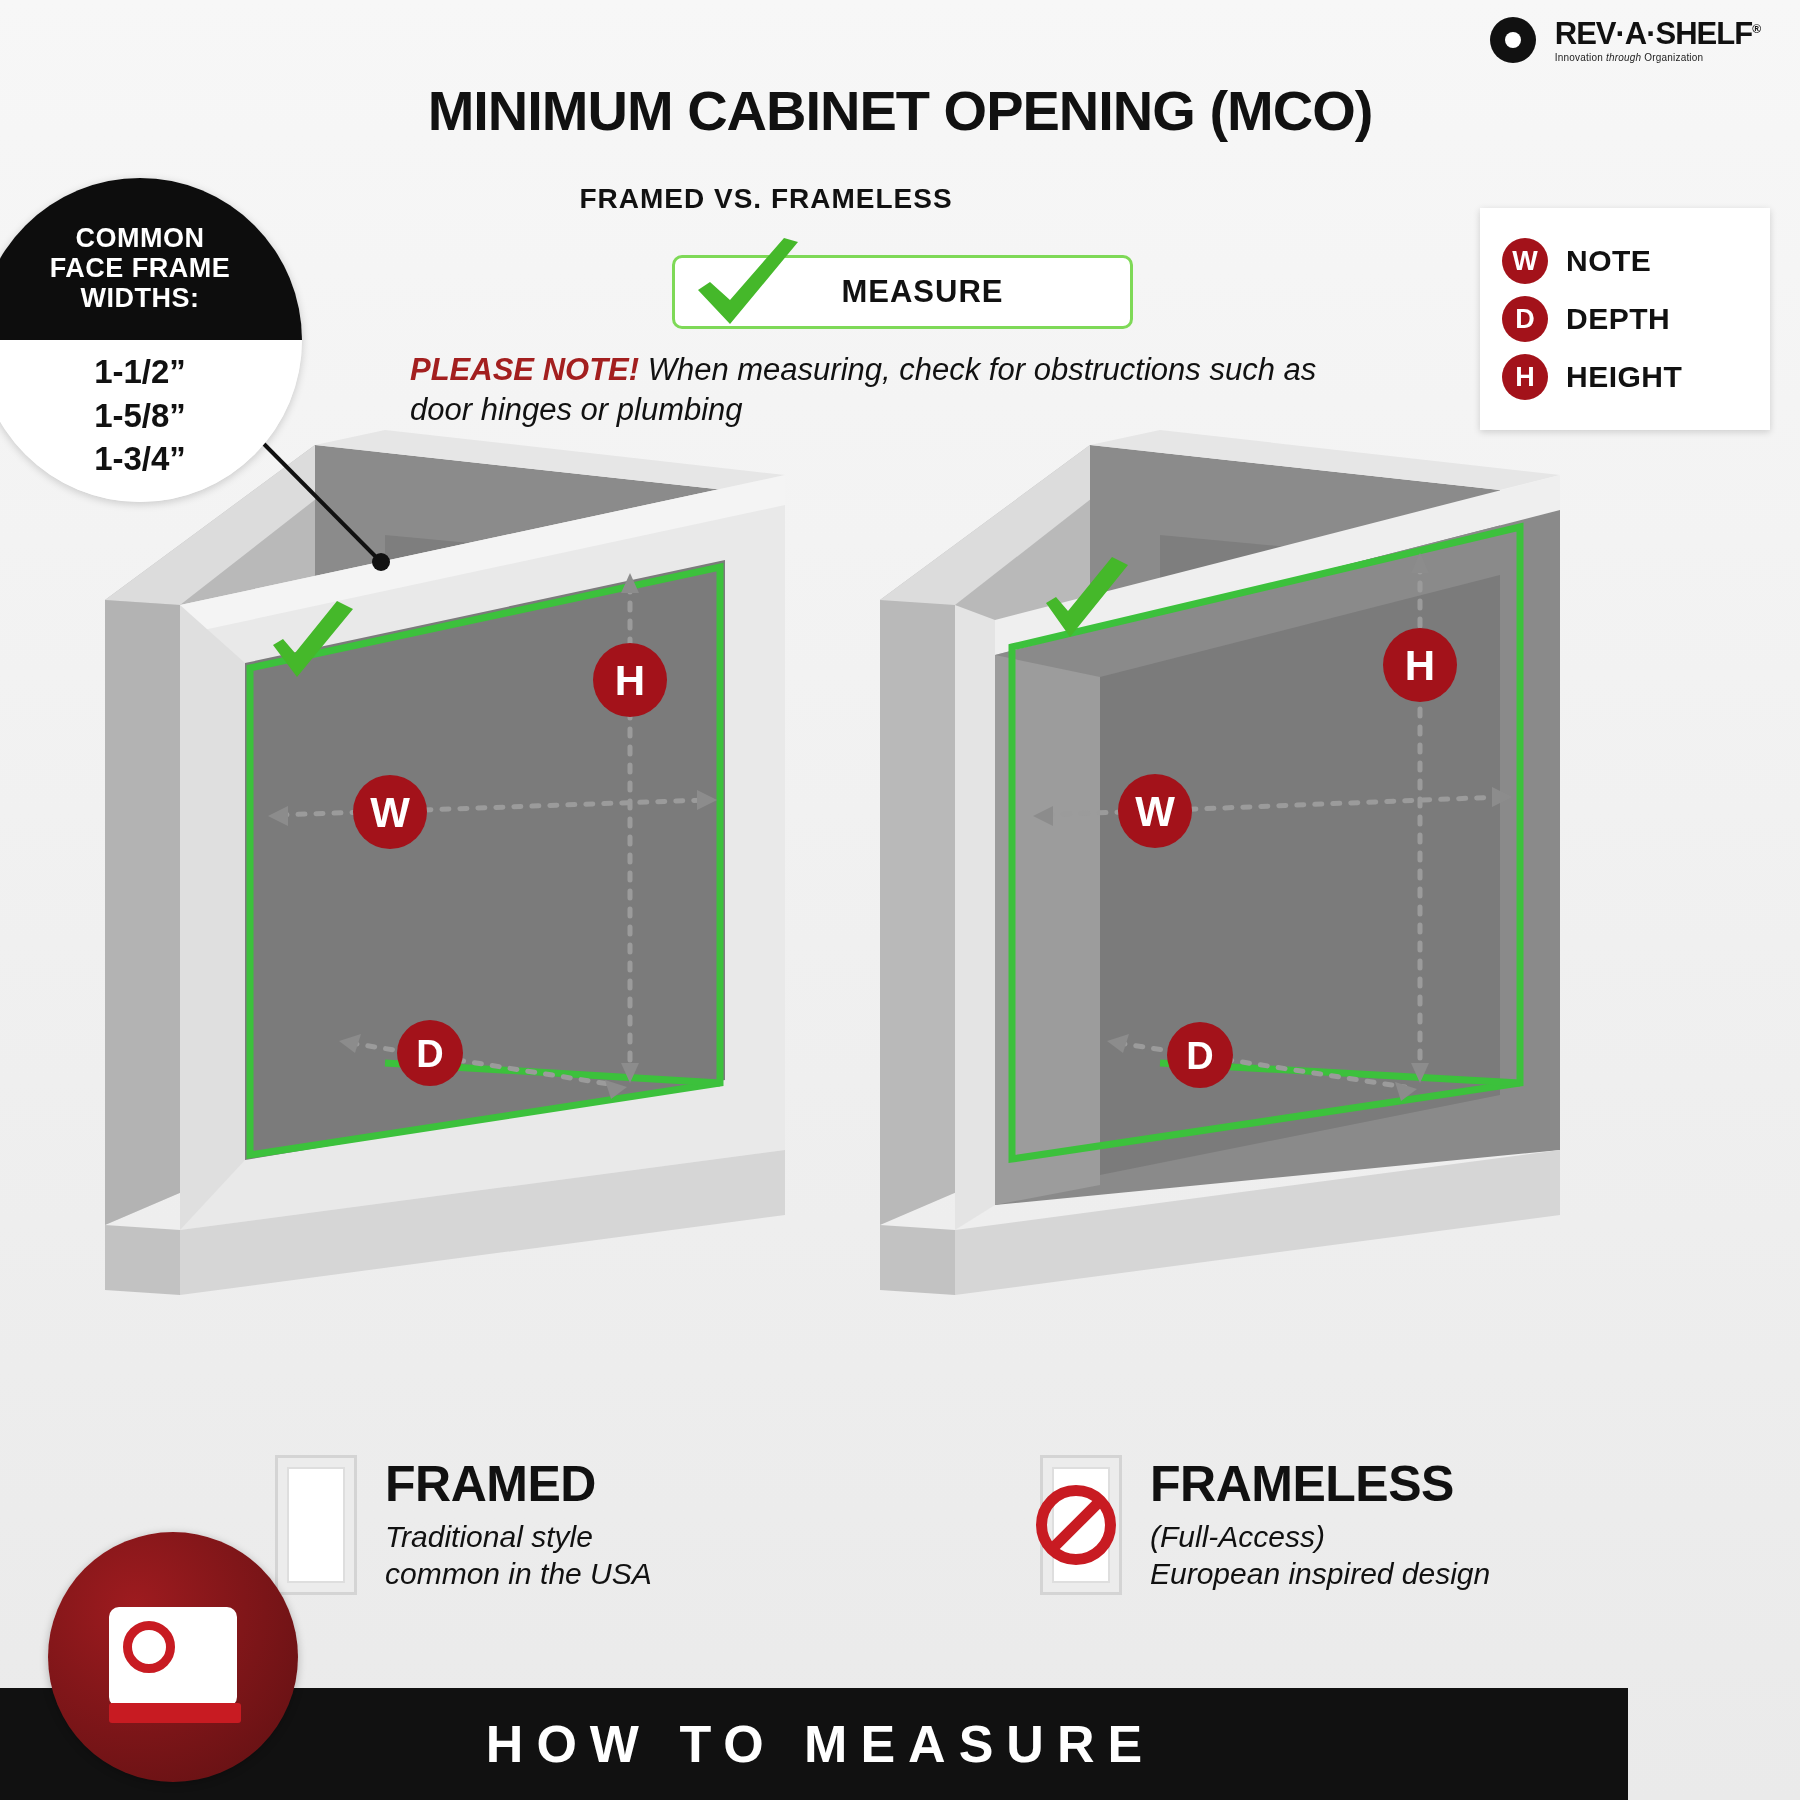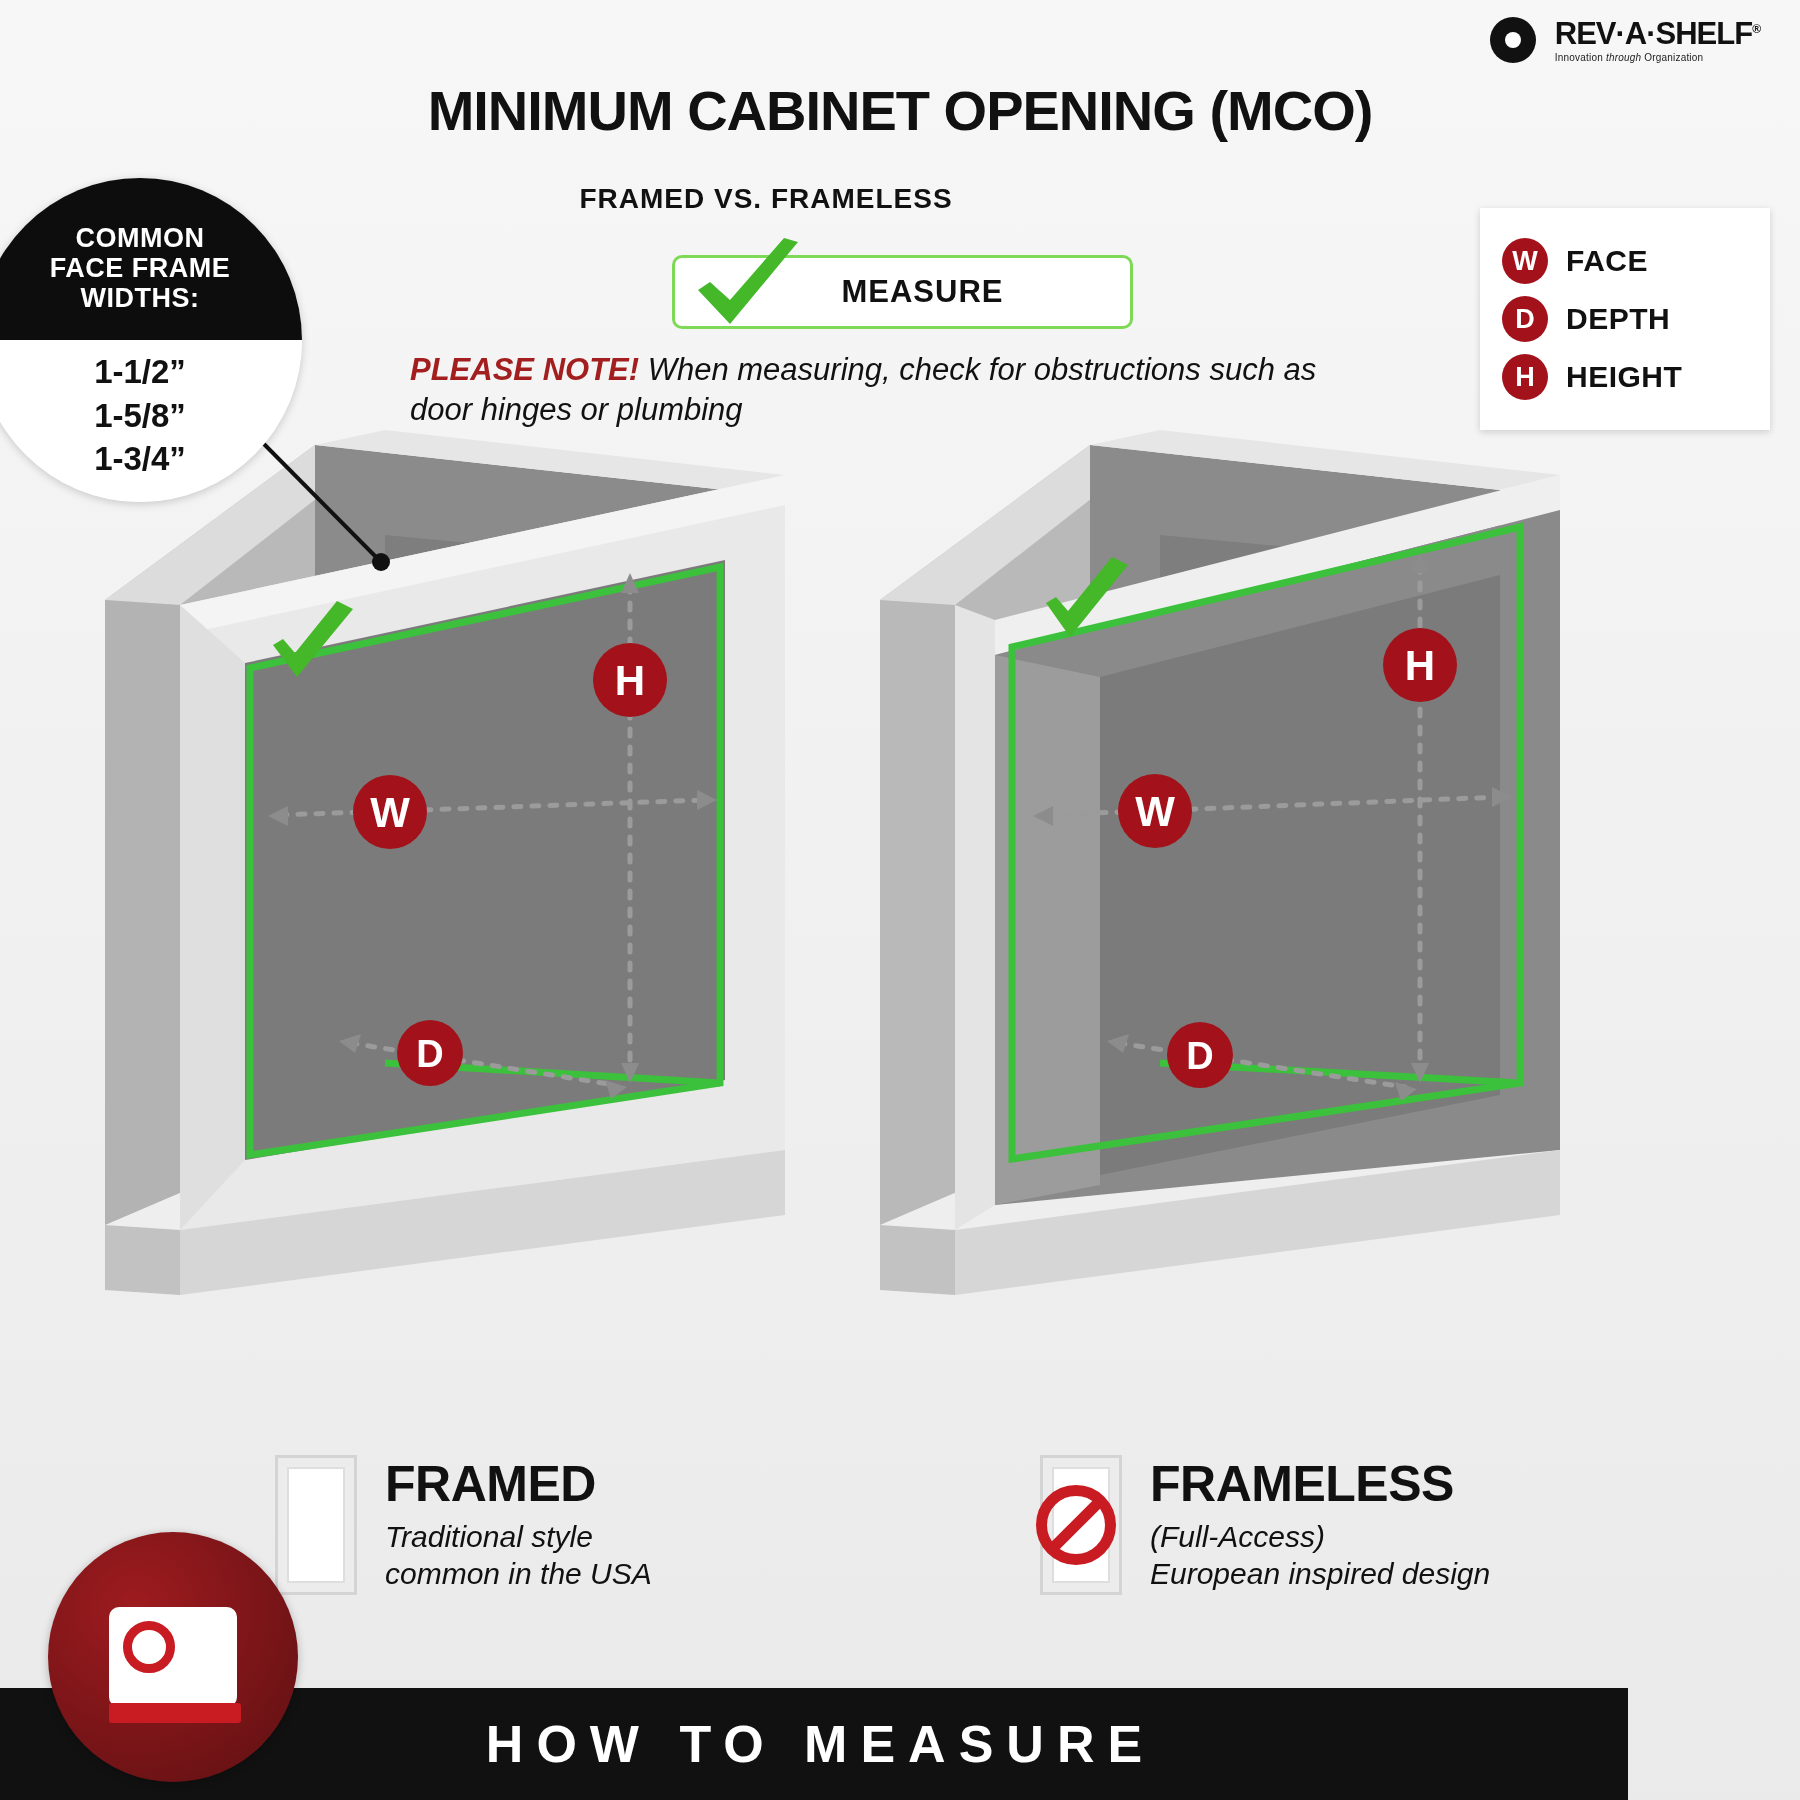--- a/index.html
+++ b/index.html
@@ -104,21 +104,21 @@
     <path d="M8 52 L40 86 L108 4 L94 0 L40 62 L20 44 Z" fill="#45b82a"></path>
   </svg>
 
   <div class="note">
     <b>PLEASE NOTE!</b><span> When measuring, check for obstructions such as door hinges or plumbing</span>
   </div>
 
   <div class="legend">
     <div class="row">
       <div class="badge">W</div>
-      <div class="ltext">FACE</div>
+      <div class="ltext">NOTE</div>
     </div>
     <div class="row">
       <div class="badge">D</div>
       <div class="ltext">DEPTH</div>
     </div>
     <div class="row">
       <div class="badge">H</div>
       <div class="ltext">HEIGHT</div>
     </div>
   </div>

